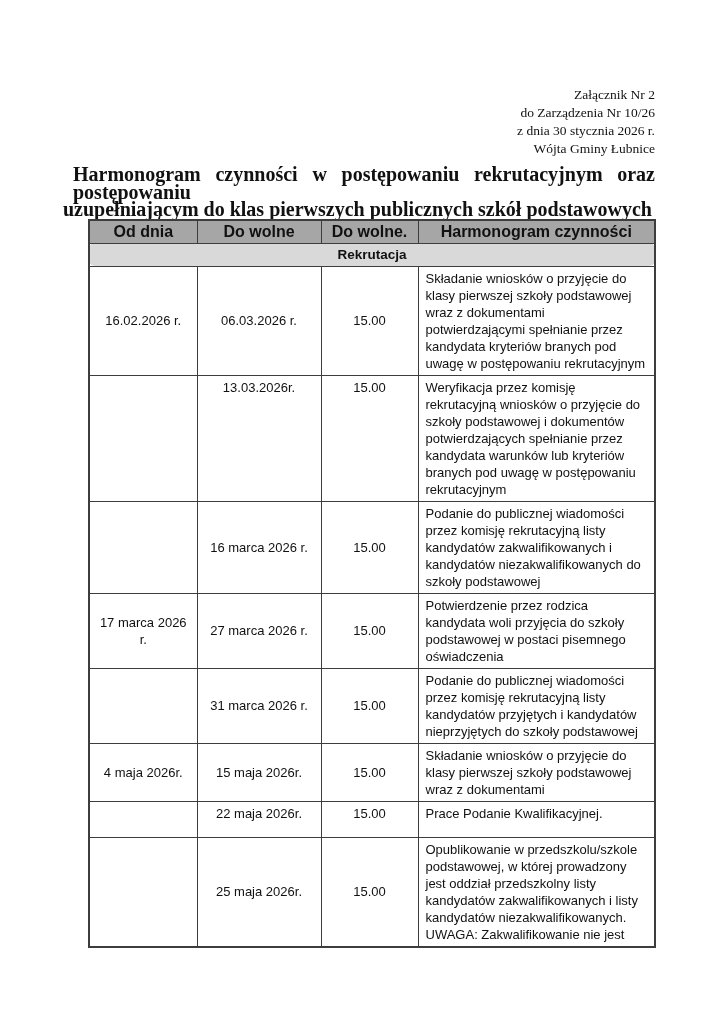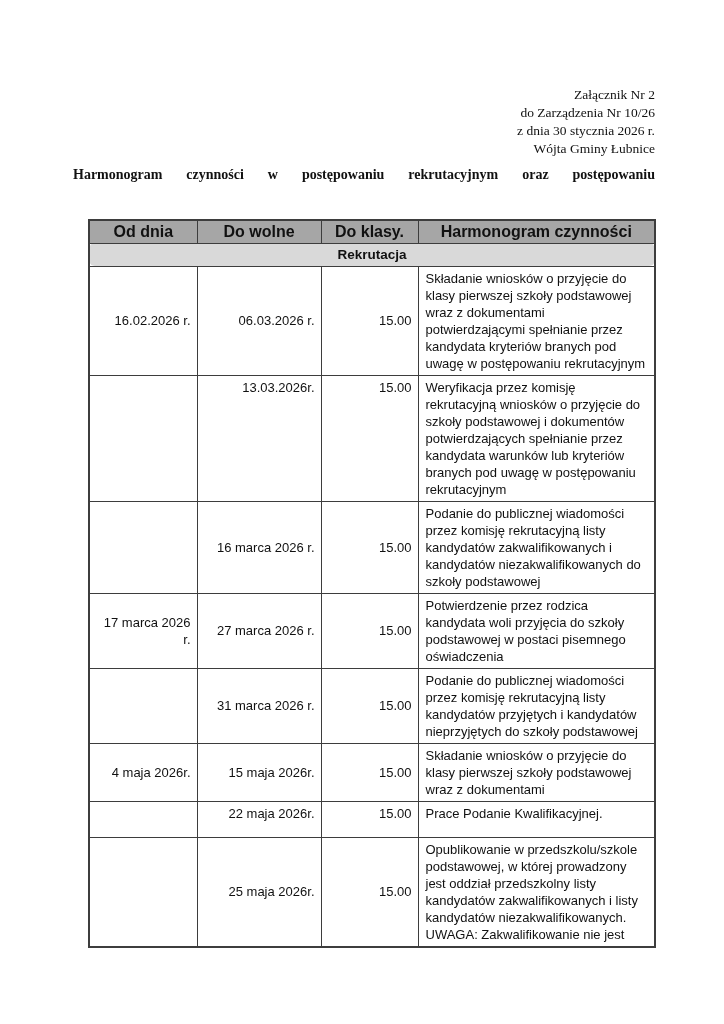--- a/index.html
+++ b/index.html
@@ -22,21 +22,21 @@
     line-height: 18px;
     color: #111;
   }
 
   
   .doc-title {
     position: absolute;
     top: 166px; left: 63px; width: 592px;
     font-family: "Liberation Serif", serif;
     font-weight: bold;
-    font-size: 14px;
+    font-size: 20px;
     line-height: 17.5px;
     color: #111;
   }
   .doc-title .t1 { text-align: justify; text-align-last: justify; padding-left: 10px; }
   .doc-title .t2 { text-align: left; }
 
   
   table.sched {
     position: absolute;
     top: 219px; left: 88px;
@@ -61,52 +61,53 @@
     padding: 2px 4px;
   }
   td.section-cell {
     background: #d9d9d9;
     font-weight: bold;
     font-size: 13.5px;
     text-align: center;
     vertical-align: middle;
     padding: 2px 4px;
   }
-  td.c-date { padding: 2px 6px; vertical-align: middle; text-align: right; }
+  td.c-date { padding: 2px 6px; vertical-align: middle; text-align: center; }
   td.c-desc { padding: 3px 7px; vertical-align: top; text-align: left; }
   td.v-top  { vertical-align: top; padding-top: 3px; }
 </style>
 </head>
 <body>
 
 <div class="page">
 
   <div class="doc-header">
     <div>Załącznik Nr 2</div>
     <div>do Zarządzenia Nr 10/26</div>
     <div>z dnia 30 stycznia 2026 r.</div>
     <div>Wójta Gminy Łubnice</div>
   </div>
 
   <div class="doc-title">
     <div class="t1">Harmonogram czynności w postępowaniu rekrutacyjnym oraz postępowaniu</div>
+    <div class="t2">uzupełniającym do klas pierwszych publicznych szkół podstawowych</div>
   </div>
 
   <table class="sched">
     <colgroup>
       <col style="width:108px">
       <col style="width:124px">
       <col style="width:97px">
       <col style="width:237px">
     </colgroup>
     <thead>
       <tr>
         <th class="hdr">Od dnia</th>
         <th class="hdr">Do wolne</th>
-        <th class="hdr">Do klasy.</th>
+        <th class="hdr">Do wolne.</th>
         <th class="hdr">Harmonogram czynności</th>
       </tr>
     </thead>
     <tbody>
         <tr>
           <td colspan="4" class="section-cell" style="height: 23px; border-radius: 6px;">Rekrutacja</td>
         </tr>
         <tr style="height: 102px;">
           <td class="c-date">16.02.2026 r.</td>
           <td class="c-date">06.03.2026 r.</td>

